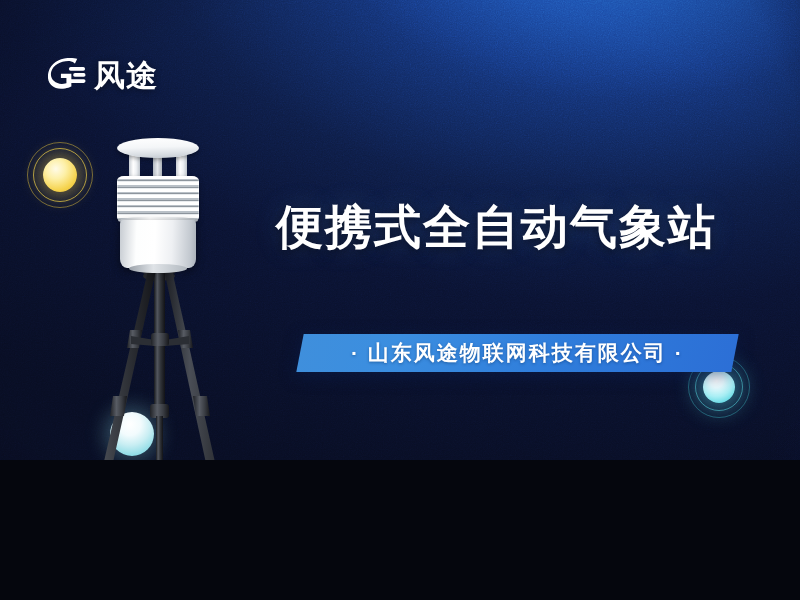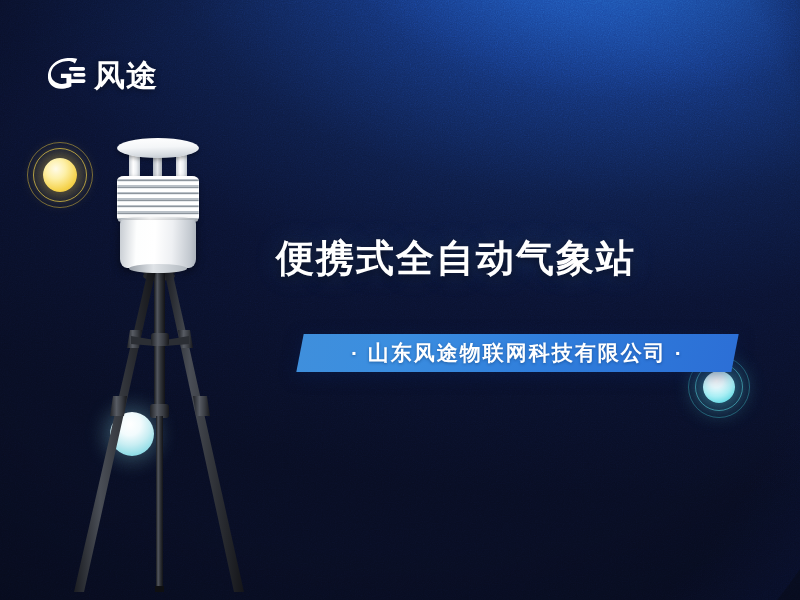--- a/index.html
+++ b/index.html
@@ -1,20 +1,20 @@
 <!DOCTYPE html>
 <html><head>
 <meta charset="utf-8">
 <title>Product Banner</title>
 <style>
   html,body{margin:0;padding:0;background:#05060d;}
   *{box-sizing:border-box;}
   #stage{
     position:relative;
-    width:800px;height:600px;
+    width:800px;height:460px;
     overflow:hidden;
     background:#090d1c;
     font-family:"Liberation Sans","DejaVu Sans",sans-serif;
     user-select:none;
   }
   .layer{position:absolute;top:0;left:0;width:800px;height:600px;}
 
   
   #bg-base{
     background:
@@ -109,24 +109,23 @@
   #logo-mark{width:38px;height:34px;display:block;}
   #logo-word{
     color:#fff;font-size:31px;font-weight:700;letter-spacing:1px;line-height:1;
     text-shadow:0 1px 6px rgba(0,0,0,.45);
   }
 
   
   #headline{
     position:absolute;left:276px;top:203px;
     color:#ffffff;
-    font-size:38px;font-weight:700;letter-spacing:2px;line-height:1;
+    font-size:47px;font-weight:700;letter-spacing:2px;line-height:1;
     white-space:nowrap;
     text-shadow:0 2px 10px rgba(0,0,0,.55), 0 0 26px rgba(120,180,255,.22);
-    margin-top:36px;
   }
 
   
   #subtitle-banner{
     position:absolute;left:300px;top:334px;
     width:435px;height:38px;
     background:linear-gradient(100deg,#3f8fdc 0%,#3b8ee0 22%,#2f7ddb 58%,#2c6fd6 100%);
     transform:skewX(-11deg);
     box-shadow:0 4px 16px rgba(10,30,80,.5);
     display:flex;align-items:center;justify-content:center;

